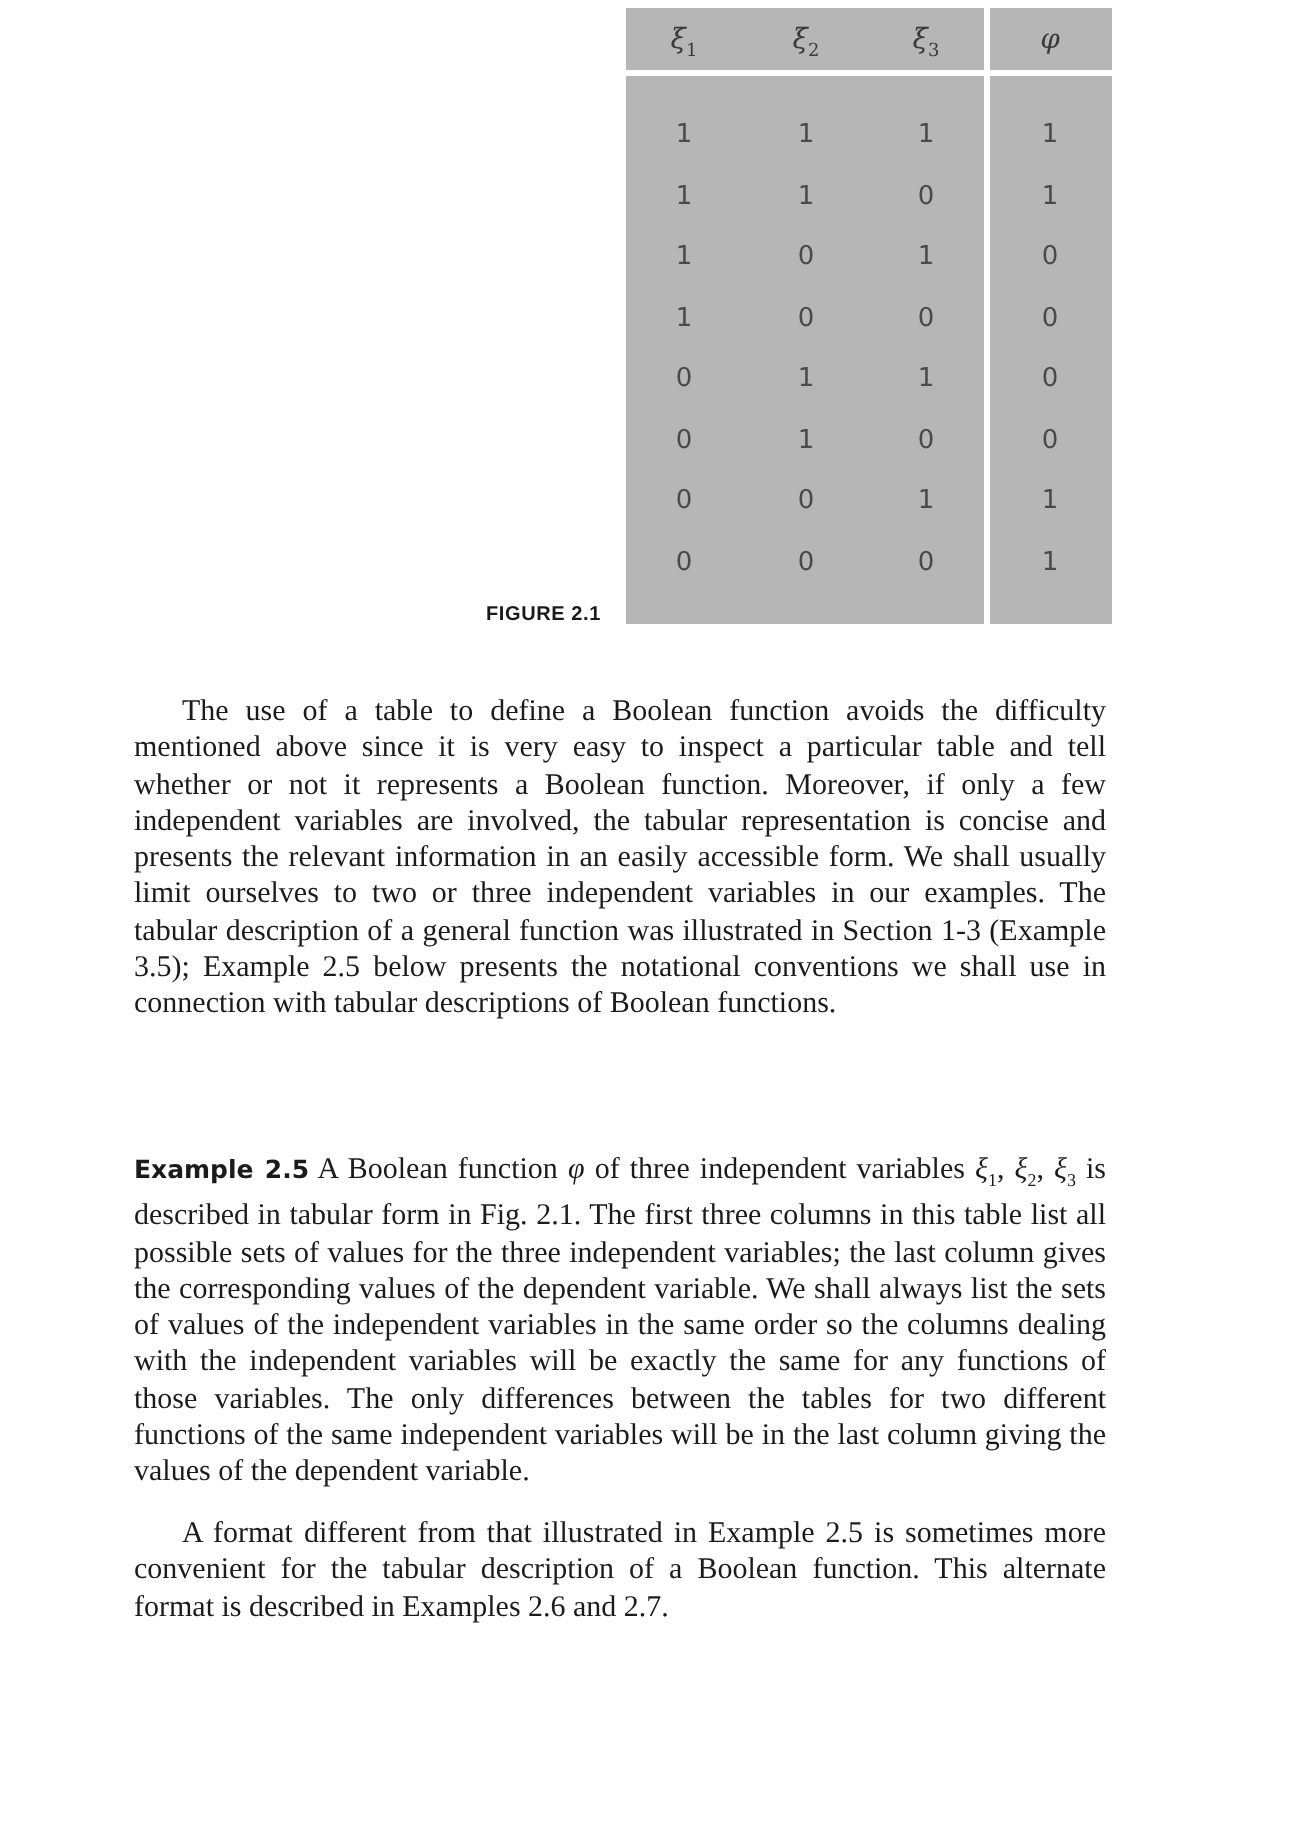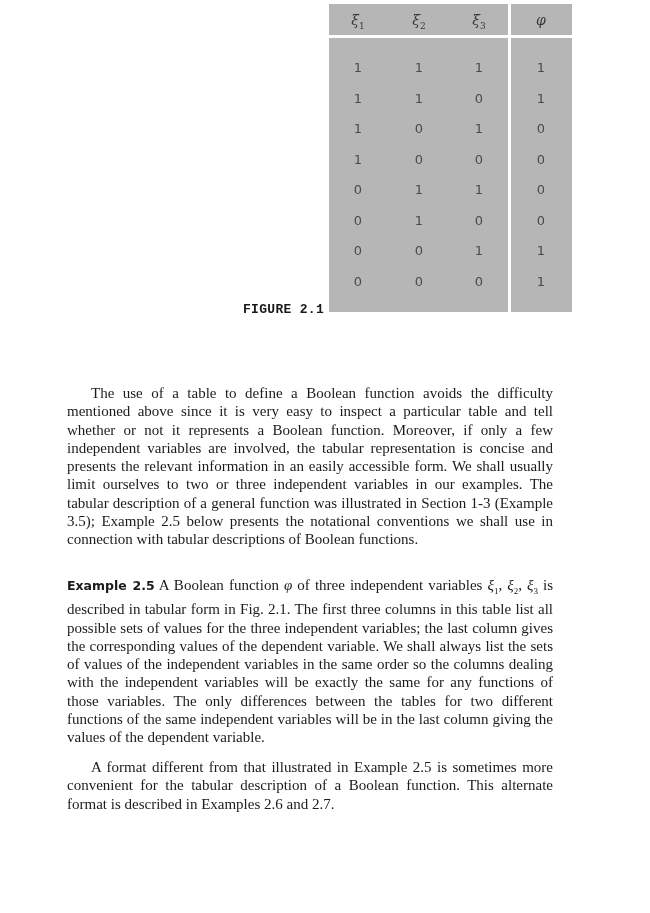--- a/index.html
+++ b/index.html
@@ -1,50 +1,50 @@
 <!DOCTYPE html>
 <html><head>
 <meta charset="utf-8">
 <style>
   html, body { margin: 0; padding: 0; }
   body {
     width: 650px; height: 913px; background: #ffffff; position: relative; overflow: hidden;
     font-family: "DejaVu Serif", "Liberation Serif", serif; color: #1b1b1b;
   }
   .figure-table {
-    position: absolute; left: 329px; top: 4px; width: 243px; height: 308px;
+    position: absolute; left: 313px; top: 4px; width: 243px; height: 308px;
   }
   .tbl-block { position: absolute; background: #b6b6b6; }
   .hdr-left  { left: 0; top: 0; width: 179px; height: 31px; }
   .hdr-right { left: 182px; top: 0; width: 61px; height: 31px; }
   .body-left { left: 0; top: 34px; width: 179px; height: 274px; }
   .body-right{ left: 182px; top: 34px; width: 61px; height: 274px; }
   .cell {
     position: absolute; width: 40px; margin-left: -20px; text-align: center;
     font-family: "DejaVu Sans", "Liberation Sans", sans-serif; font-size: 13px; color: #4a4a4a;
     line-height: 16px;
   }
   .hcell {
     position: absolute; width: 40px; margin-left: -20px; text-align: center;
     font-family: "DejaVu Serif", "Liberation Serif", serif; font-style: italic; font-size: 14px; color: #3a3a3a;
     top: 8px; line-height: 16px;
   }
   .hcell sub { font-style: normal; font-size: 9px; }
   .fig-caption {
     position: absolute; left: 243px; top: 302px;
-    font-family: Liberation Mono, monospace; font-weight: bold; font-size: 13px;
+    font-family: Liberation Sans, sans-serif; font-weight: bold; font-size: 10px;
     letter-spacing: 0.3px; color: #1a1a1a;
   }
   .para {
     position: absolute; left: 67px; width: 486px;
     font-size: 13.3px; line-height: 18.25px; text-align: justify; margin: 0;
     font-family: "Liberation Serif", "DejaVu Serif", serif; font-size: 15px;
   }
   .para.indent { text-indent: 24px; }
-  .para1 { top: 347px; margin-top: 37px; }
+  .para1 { top: 347px; }
   .para2 { top: 576px; }
   .para3 { top: 758px; }
   .ex-label {
     font-family: "DejaVu Sans", "Liberation Sans", sans-serif; font-weight: bold; font-size: 12.5px;
   }
   .greek { font-style: italic; }
   .greek sub { font-style: normal; font-size: 9px; }
 </style>
 </head>
 <body>

